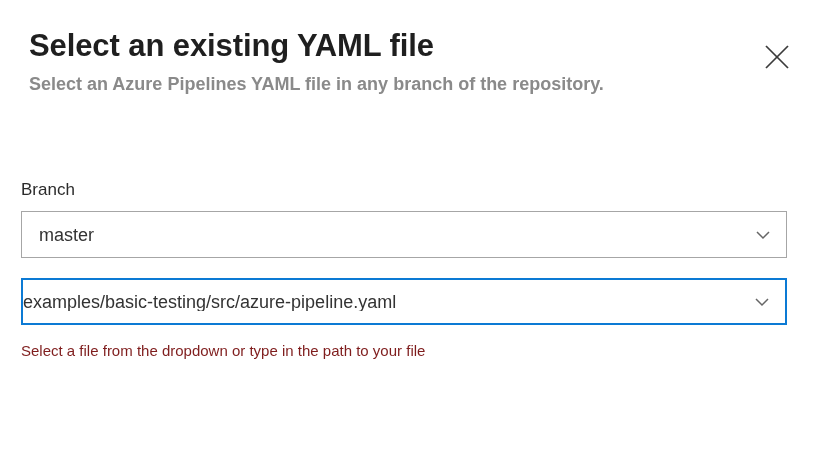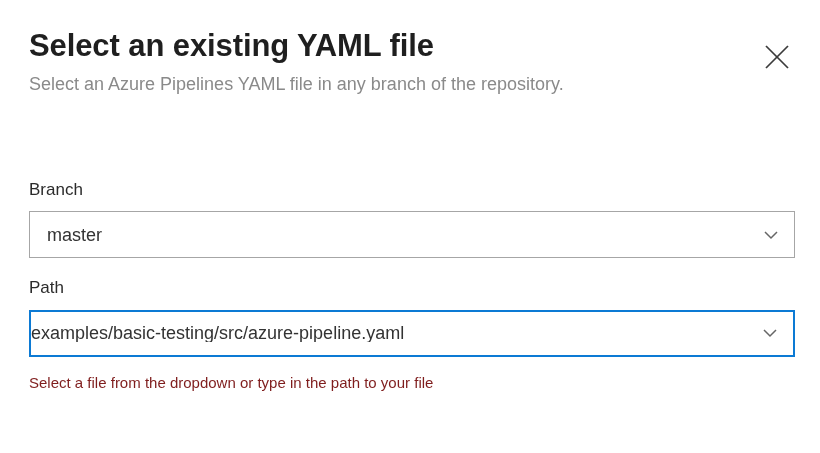--- a/index.html
+++ b/index.html
@@ -39,21 +39,21 @@
     margin: 0;
     padding: 0;
     white-space: nowrap;
   }
   .dialog-subtitle {
     margin: 8px 0 0 0;
     font-size: 18px;
     line-height: 1.42;
     color: #8a8a8a;
     max-width: 612px;
-    font-weight: 400;
+    font-weight: 700;
   }
 
   
   .close-button {
     position: absolute;
     right: 20px;
     top: 34px;
     width: 46px;
     height: 46px;
     display: flex;
@@ -62,21 +62,21 @@
     background: transparent;
     border: none;
     padding: 0;
     cursor: pointer;
   }
   .close-button svg { display: block; }
 
   
   .form {
     position: absolute;
-    left: 29px;
+    left: 21px;
     top: 180px;
     right: 25px;
   }
   .field-label {
     font-size: 17px;
     color: #2b2b2b;
     line-height: 1.2;
     font-weight: 400;
     margin: 0 0 11px 0;
   }
@@ -158,21 +158,20 @@
           <span>
             <svg width="20" height="20" viewBox="0 0 20 20" aria-hidden="true">
               <polyline points="4,7 10,13 16,7" fill="none" stroke="#666666" stroke-width="1.5"></polyline>
             </svg>
           </span>
         </div>
       </div>
     </div>
 
     <div class="field-group">
-      <div class="field-label">Path</div>
       <div class="combo focused">
         <div class="combo-value" placeholder="">examples/basic-testing/src/azure-pipeline.yaml</div>
         <div class="combo-caret">
           <span>
             <svg width="20" height="20" viewBox="0 0 20 20" aria-hidden="true">
               <polyline points="4,7 10,13 16,7" fill="none" stroke="#666666" stroke-width="1.5"></polyline>
             </svg>
           </span>
         </div>
       </div>

